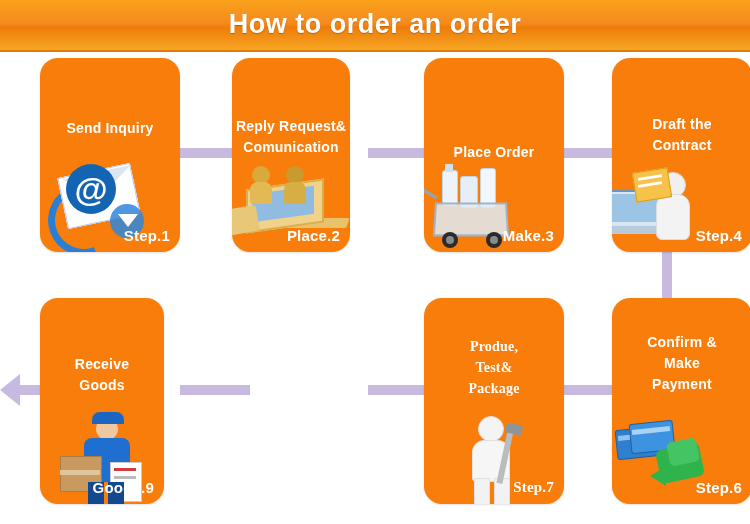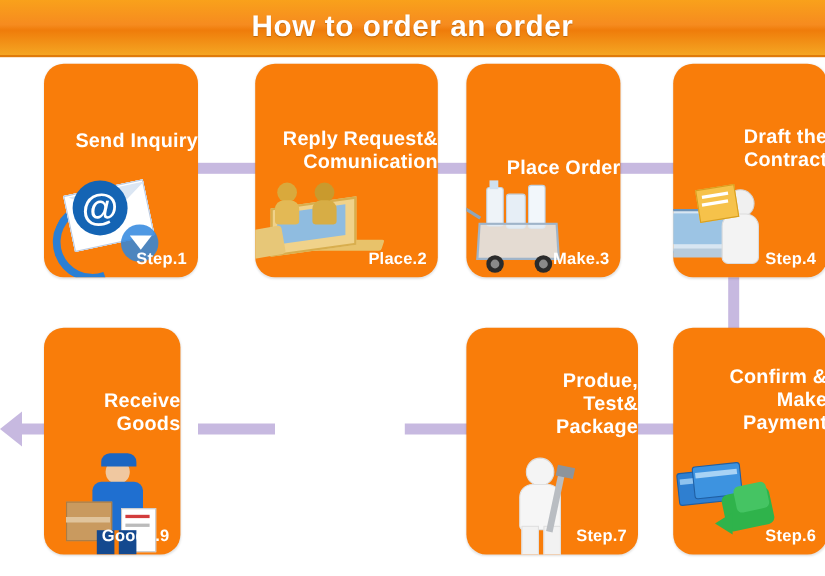--- a/index.html
+++ b/index.html
@@ -65,24 +65,24 @@
     position: absolute;
     background: #f97d0a;
     border-radius: 18px;
     box-shadow: 0 1px 2px rgba(0,0,0,0.12);
     overflow: hidden;
   }
   .card-label {
     position: absolute;
     left: 0;
     width: 100%;
-    text-align: right;
-    color: #ffffff;
-    font-weight: bold;
-    font-size: 18px;
+    text-align: center;
+    color: #ffffff;
+    font-weight: bold;
+    font-size: 14px;
     line-height: 21px;
     white-space: pre-line;
     letter-spacing: 0.2px;
   }
   .card-step {
     position: absolute;
     right: 10px;
     bottom: 8px;
     color: #ffffff;
     font-weight: bold;
@@ -153,21 +153,21 @@
       <div class="env-back" style="left:18px; top:12px; width:72px; height:50px;"></div>
       <div class="rect" style="left:18px; top:12px; width:72px; height:50px; transform:rotate(-12deg); background:#ffffff; border:1px solid #b9c9e0;"></div>
       <div class="rect" style="left:20px; top:14px; width:0; height:0; border-left:35px solid transparent; border-right:35px solid transparent; border-top:24px solid #dbe6f3; transform:rotate(-12deg);"></div>
       <div class="at-circle" style="left:22px; top:6px; width:50px; height:50px; line-height:50px;">@</div>
       <div class="rnd" style="left:66px; top:46px; width:34px; height:34px; background:#2f86de; opacity:0.85;"></div>
       <div class="rect" style="left:74px; top:56px; width:0; height:0; border-left:10px solid transparent; border-right:10px solid transparent; border-top:13px solid #ffffff;"></div>
     </div>
     <div class="card-step">Step.1</div>
   </div>
 
-  <div class="card" style="left:232px; top:58px; width:118px; height:194px;padding-left:48px;">
+  <div class="card" style="left:232px; top:58px; width:118px; height:194px;">
     <div class="card-label" style="top:58px;">Reply Request&amp;
 Comunication</div>
     <div class="art" style="left:-38px; top:108px; width:170px; height:86px;">
 
       <div class="rect" style="left:44px; top:52px; width:110px; height:10px; background:#e8c26a; border-radius:2px; transform:skewX(-18deg);"></div>
       <div class="rect" style="left:52px; top:18px; width:74px; height:40px; background:#f0d28a; border:2px solid #d8ae4e; transform:skewY(-8deg);"></div>
       <div class="rect" style="left:58px; top:24px; width:62px; height:28px; background:#8fbce0; transform:skewY(-8deg);"></div>
 
       <div class="rnd" style="left:58px; top:0px; width:18px; height:18px; background:#d9a93c;"></div>
       <div class="rect" style="left:56px; top:16px; width:22px; height:22px; background:#e3b955; border-radius:8px 8px 3px 3px;"></div>
@@ -228,21 +228,21 @@
       <div class="rect" style="left:56px; top:46px; width:30px; height:38px; background:#ffffff; border:1px solid #c9c9c9;"></div>
       <div class="rect" style="left:60px; top:52px; width:22px; height:3px; background:#d23c3c;"></div>
       <div class="rect" style="left:60px; top:60px; width:22px; height:3px; background:#bbbbbb;"></div>
       <div class="rect" style="left:34px; top:66px; width:16px; height:22px; background:#14498f;"></div>
       <div class="rect" style="left:54px; top:66px; width:16px; height:22px; background:#14498f;"></div>
     </div>
     <div class="card-step">Goods.9</div>
   </div>
 
 
-  <div class="card" style="left:424px; top:298px; width:156px; height:206px;">
+  <div class="card" style="left:424px; top:298px; width:140px; height:206px;font-family:Liberation Serif, serif;">
     <div class="card-label" style="top:38px;">Produe,
 Test&amp;
 Package</div>
     <div class="art" style="left:16px; top:118px; width:110px; height:96px;">
       <div class="rnd" style="left:38px; top:0px; width:24px; height:24px; background:#f4f4f4; border:1px solid #dddddd;"></div>
       <div class="rect" style="left:32px; top:24px; width:36px; height:40px; background:#f6f6f6; border-radius:12px 12px 4px 4px; border:1px solid #e0e0e0;"></div>
       <div class="rect" style="left:34px; top:62px; width:14px; height:32px; background:#f2f2f2; border:1px solid #e0e0e0;"></div>
       <div class="rect" style="left:54px; top:62px; width:14px; height:32px; background:#f2f2f2; border:1px solid #e0e0e0;"></div>
       <div class="rect" style="left:62px; top:14px; width:6px; height:54px; background:#b9bdc2; transform:rotate(12deg);"></div>
       <div class="rect" style="left:66px; top:8px; width:16px; height:10px; background:#8e949b; transform:rotate(12deg);"></div>

